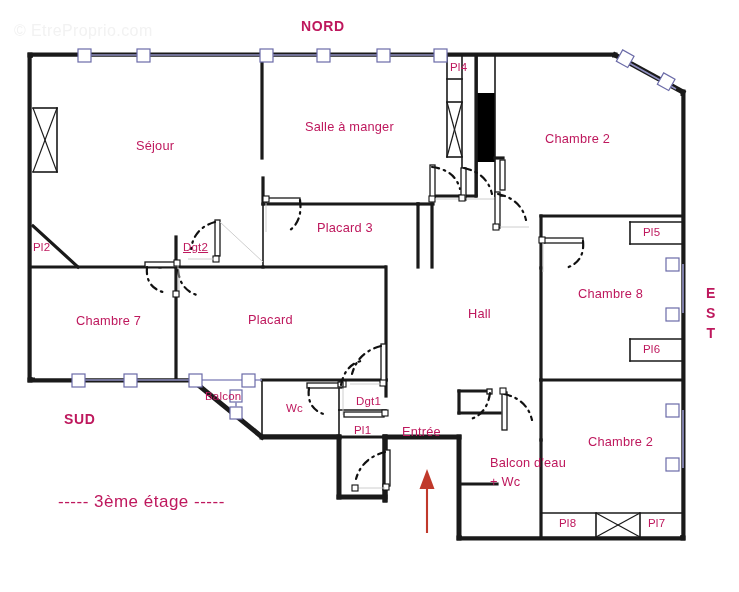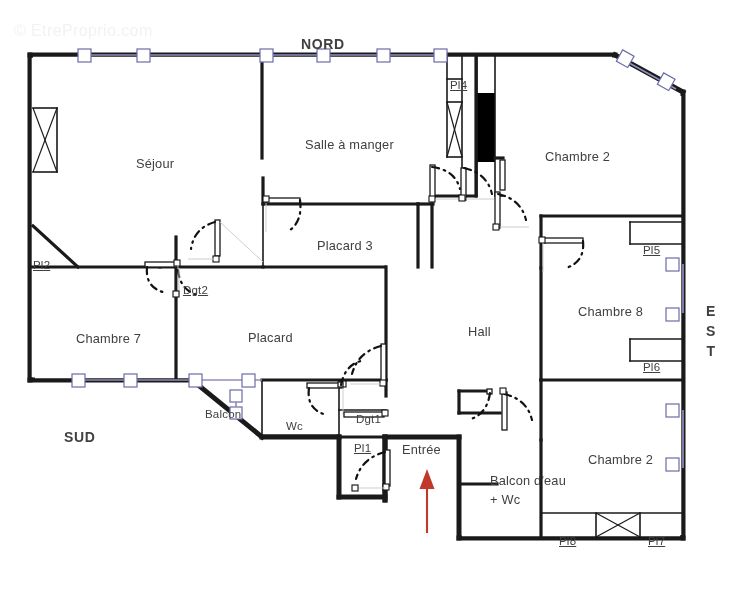--- a/index.html
+++ b/index.html
@@ -35,30 +35,29 @@
   .door-swing{ stroke: #111111; stroke-width: 2.2; fill: none;
                stroke-dasharray: 7 5 1.6 5; stroke-linecap: round; }
   .door-hinge{ fill: #ffffff; stroke: #111111; stroke-width: 1.1; }
   .door-ghost{ stroke: #c8c8c8; stroke-width: 0.9; fill: none; }
   .fill-black{ fill: #000000; stroke: none; }
   .closet-x  { stroke: #1a1a1a; stroke-width: 1.2; fill: none; }
   .arrow-red { stroke: #c0392b; stroke-width: 2.1; fill: #c0392b; }
 
   .lbl {
     position: absolute;
-    color: #404040;
+    color: #be185d;
     font-family: "Liberation Sans", sans-serif;
     font-size: 12.5px;
     white-space: nowrap;
     letter-spacing: 0.2px;
-    margin-top: 18px;
   }
   .lbl-room   { font-size: 12.8px; }
   .lbl-small  { font-size: 11.5px; }
-  .lbl-closet { font-size: 11.5px; text-decoration: underline; }
+  .lbl-closet { font-size: 11.5px; }
   .lbl-compass{ font-weight: bold; font-size: 14px; letter-spacing: 0.6px; }
   .lbl-est {
     font-weight: bold;
     font-size: 14px;
     line-height: 20px;
     text-align: center;
   }
   .lbl-floor {
     font-size: 17px;
     letter-spacing: 0.5px;
@@ -368,21 +367,21 @@
     <div class="lbl lbl-room" style="left:76px;   top:313px;">Chambre 7</div>
     <div class="lbl lbl-room" style="left:248px;  top:312px;">Placard</div>
     <div class="lbl lbl-room" style="left:468px;  top:306px;">Hall</div>
     <div class="lbl lbl-room" style="left:578px;  top:286px;">Chambre 8</div>
     <div class="lbl lbl-room" style="left:588px;  top:434px;">Chambre 2</div>
     <div class="lbl lbl-small" style="left:205px; top:390px;">Balcon</div>
     <div class="lbl lbl-small" style="left:286px; top:402px;">Wc</div>
     <div class="lbl lbl-room" style="left:402px;  top:424px;">Entrée</div>
     <div class="lbl lbl-room" style="left:490px;  top:455px;">Balcon d'eau</div>
     <div class="lbl lbl-room" style="left:490px;  top:474px;">+ Wc</div>
-    <div class="lbl lbl-small" style="left:183px; top:266px;text-decoration:underline;">Dgt2</div>
+    <div class="lbl lbl-small" style="left:183px; top:241px;text-decoration:underline;">Dgt2</div>
     <div class="lbl lbl-small" style="left:356px; top:395px;">Dgt1</div>
   </div>
 
   <div>
     <div class="lbl lbl-closet" style="left:354px; top:424px;">Pl1</div>
     <div class="lbl lbl-closet" style="left:33px;  top:241px;">Pl2</div>
     <div class="lbl lbl-closet" style="left:450px; top:61px;">Pl4</div>
     <div class="lbl lbl-closet" style="left:643px; top:226px;">Pl5</div>
     <div class="lbl lbl-closet" style="left:643px; top:343px;">Pl6</div>
     <div class="lbl lbl-closet" style="left:648px; top:517px;">Pl7</div>
@@ -392,14 +391,15 @@
   <div>
     <div class="lbl lbl-compass" style="left:301px; top:18px;">NORD</div>
     <div class="lbl lbl-compass" style="left:64px;  top:411px;">SUD</div>
     <div class="lbl lbl-est" style="left:706px; top:283px;">
       <div>E</div>
       <div>S</div>
       <div>T</div>
     </div>
   </div>
 
+  <div class="lbl lbl-floor" style="left:58px; top:492px;">----- 3ème étage -----</div>
 
 </div>
 
 </body></html>

